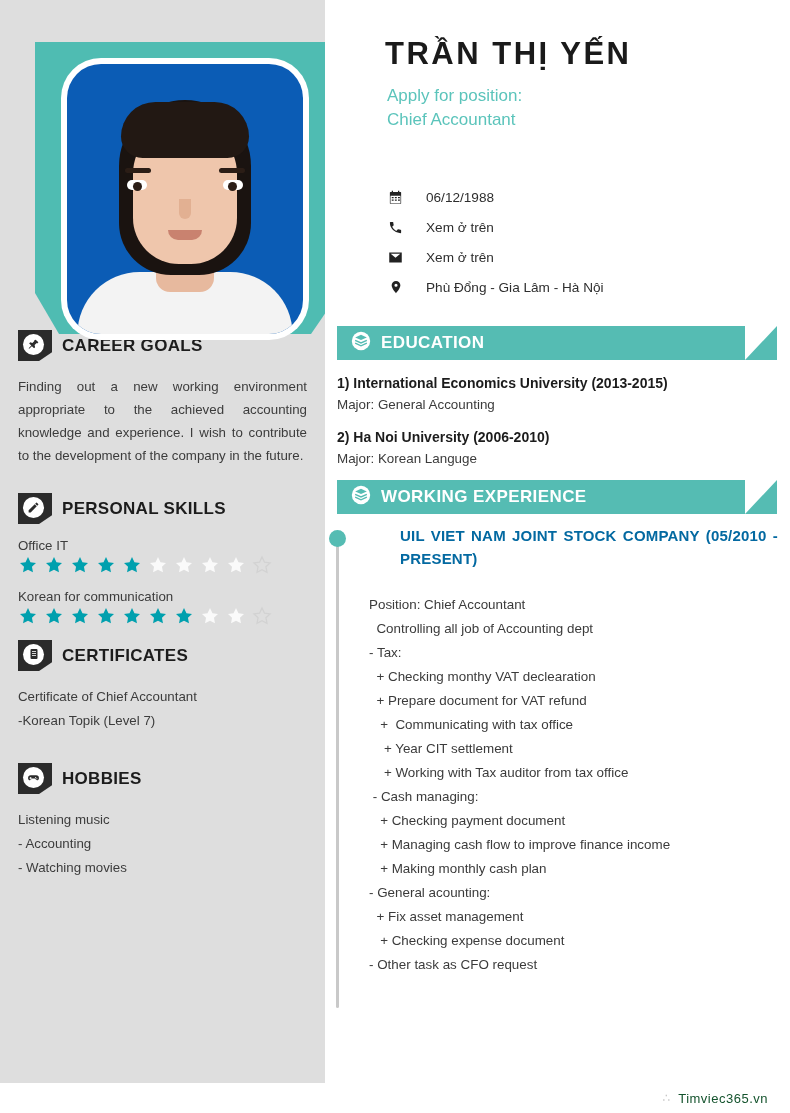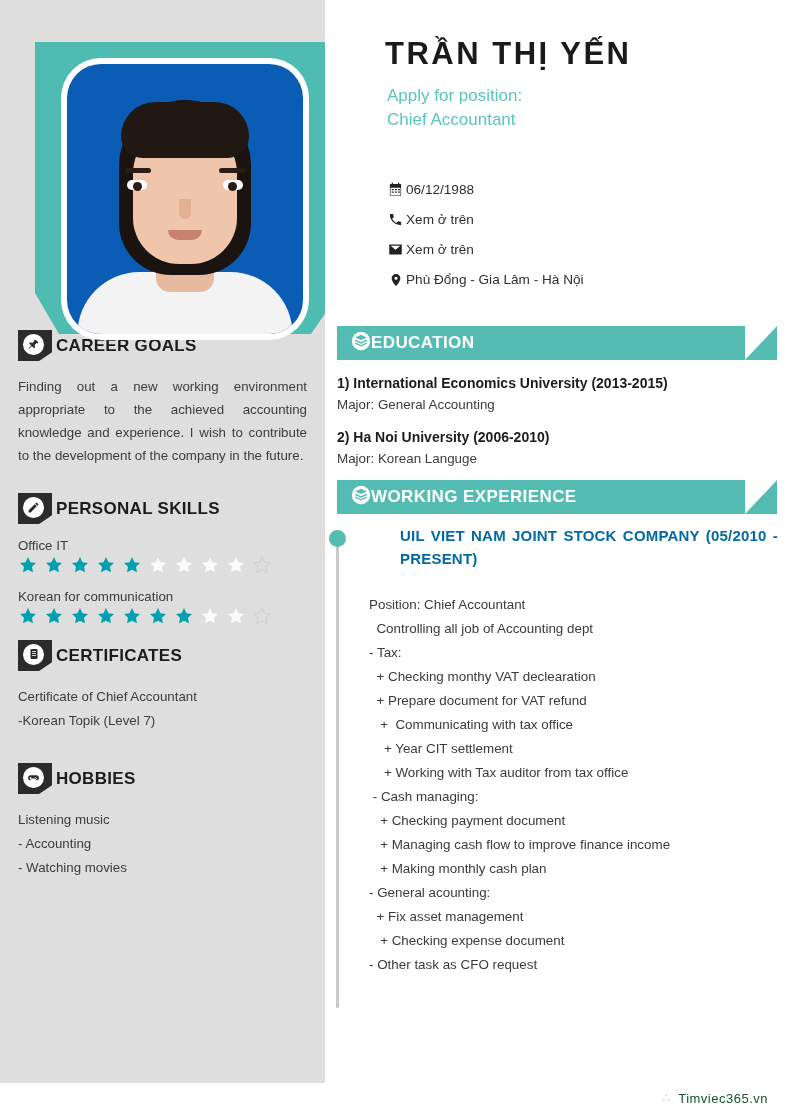--- a/index.html
+++ b/index.html
@@ -69,21 +69,21 @@
   .p-brow.l { left:58px; } .p-brow.r { right:58px; }
   .p-eye { position:absolute; top:116px; width:20px; height:10px; background:#ffffff; border-radius:10px; }
   .p-eye.l { left:60px; } .p-eye.r { right:60px; }
   .p-pupil { position:absolute; top:118px; width:9px; height:9px; background:#2b1d16; border-radius:50%; }
   .p-pupil.l { left:66px; } .p-pupil.r { right:66px; }
   .p-nose { position:absolute; left:50%; top:135px; transform:translateX(-50%); width:12px; height:20px; background:#e2b092; border-radius:0 0 8px 8px; }
   .p-mouth { position:absolute; left:50%; top:166px; transform:translateX(-50%); width:34px; height:10px; background:#c9826f; border-radius:0 0 18px 18px; }
 
   
   .sb-section { padding: 0 18px; }
-  .sb-head { display:flex; align-items:center; gap:4px; margin-bottom: 14px; }
+  .sb-head { display:flex; align-items:center; gap:10px; margin-bottom: 14px; }
   .sb-badge {
     width: 34px; height: 31px; background:#2b2b2b; position:relative; flex:none;
     clip-path: polygon(0 0, 100% 0, 100% 72%, 62% 100%, 0 100%);
     display:flex; align-items:center; justify-content:flex-start;
   }
   .sb-badge .circ {
     width:21px; height:21px; border-radius:50%; background:#ffffff;
     margin-left:5px; margin-top:-3px;
     display:flex; align-items:center; justify-content:center;
   }
@@ -106,29 +106,29 @@
   .cv-name {
     font-size: 31px; font-weight: bold; color:#1a1a1a;
     letter-spacing: 2.5px; margin: 36px 0 0 60px;
   }
   .cv-apply {
     font-size: 17px; color:#5bc4bb; line-height: 24px;
     margin: 12px 0 0 62px;
   }
 
   .contact { margin: 50px 0 0 62px; }
-  .c-row { display:flex; gap:2px; height: 30px; }
+  .c-row { display:flex; align-items:center; gap:22px; height: 30px; }
   .c-ico { width:17px; display:flex; justify-content:center; flex:none; }
   .c-ico svg { display:block; }
   .c-txt { font-size: 13.6px; color:#2e2e2e; }
 
   
   .banner {
     position: relative; height: 34px; margin-left: 12px; margin-right: 45px;
-    background:#55bcb3; display:flex; align-items:center; 
+    background:#55bcb3; display:flex; align-items:center; gap:10px;
     padding-left: 14px;
   }
   .banner::after {
     content:""; position:absolute; left:100%; top:0;
     border-style: solid; border-width: 0 0 34px 32px;
     border-color: transparent transparent #55bcb3 transparent;
   }
   .banner .btxt {
     font-size: 17px; font-weight: bold; color:#ffffff; letter-spacing:.4px;
   }

